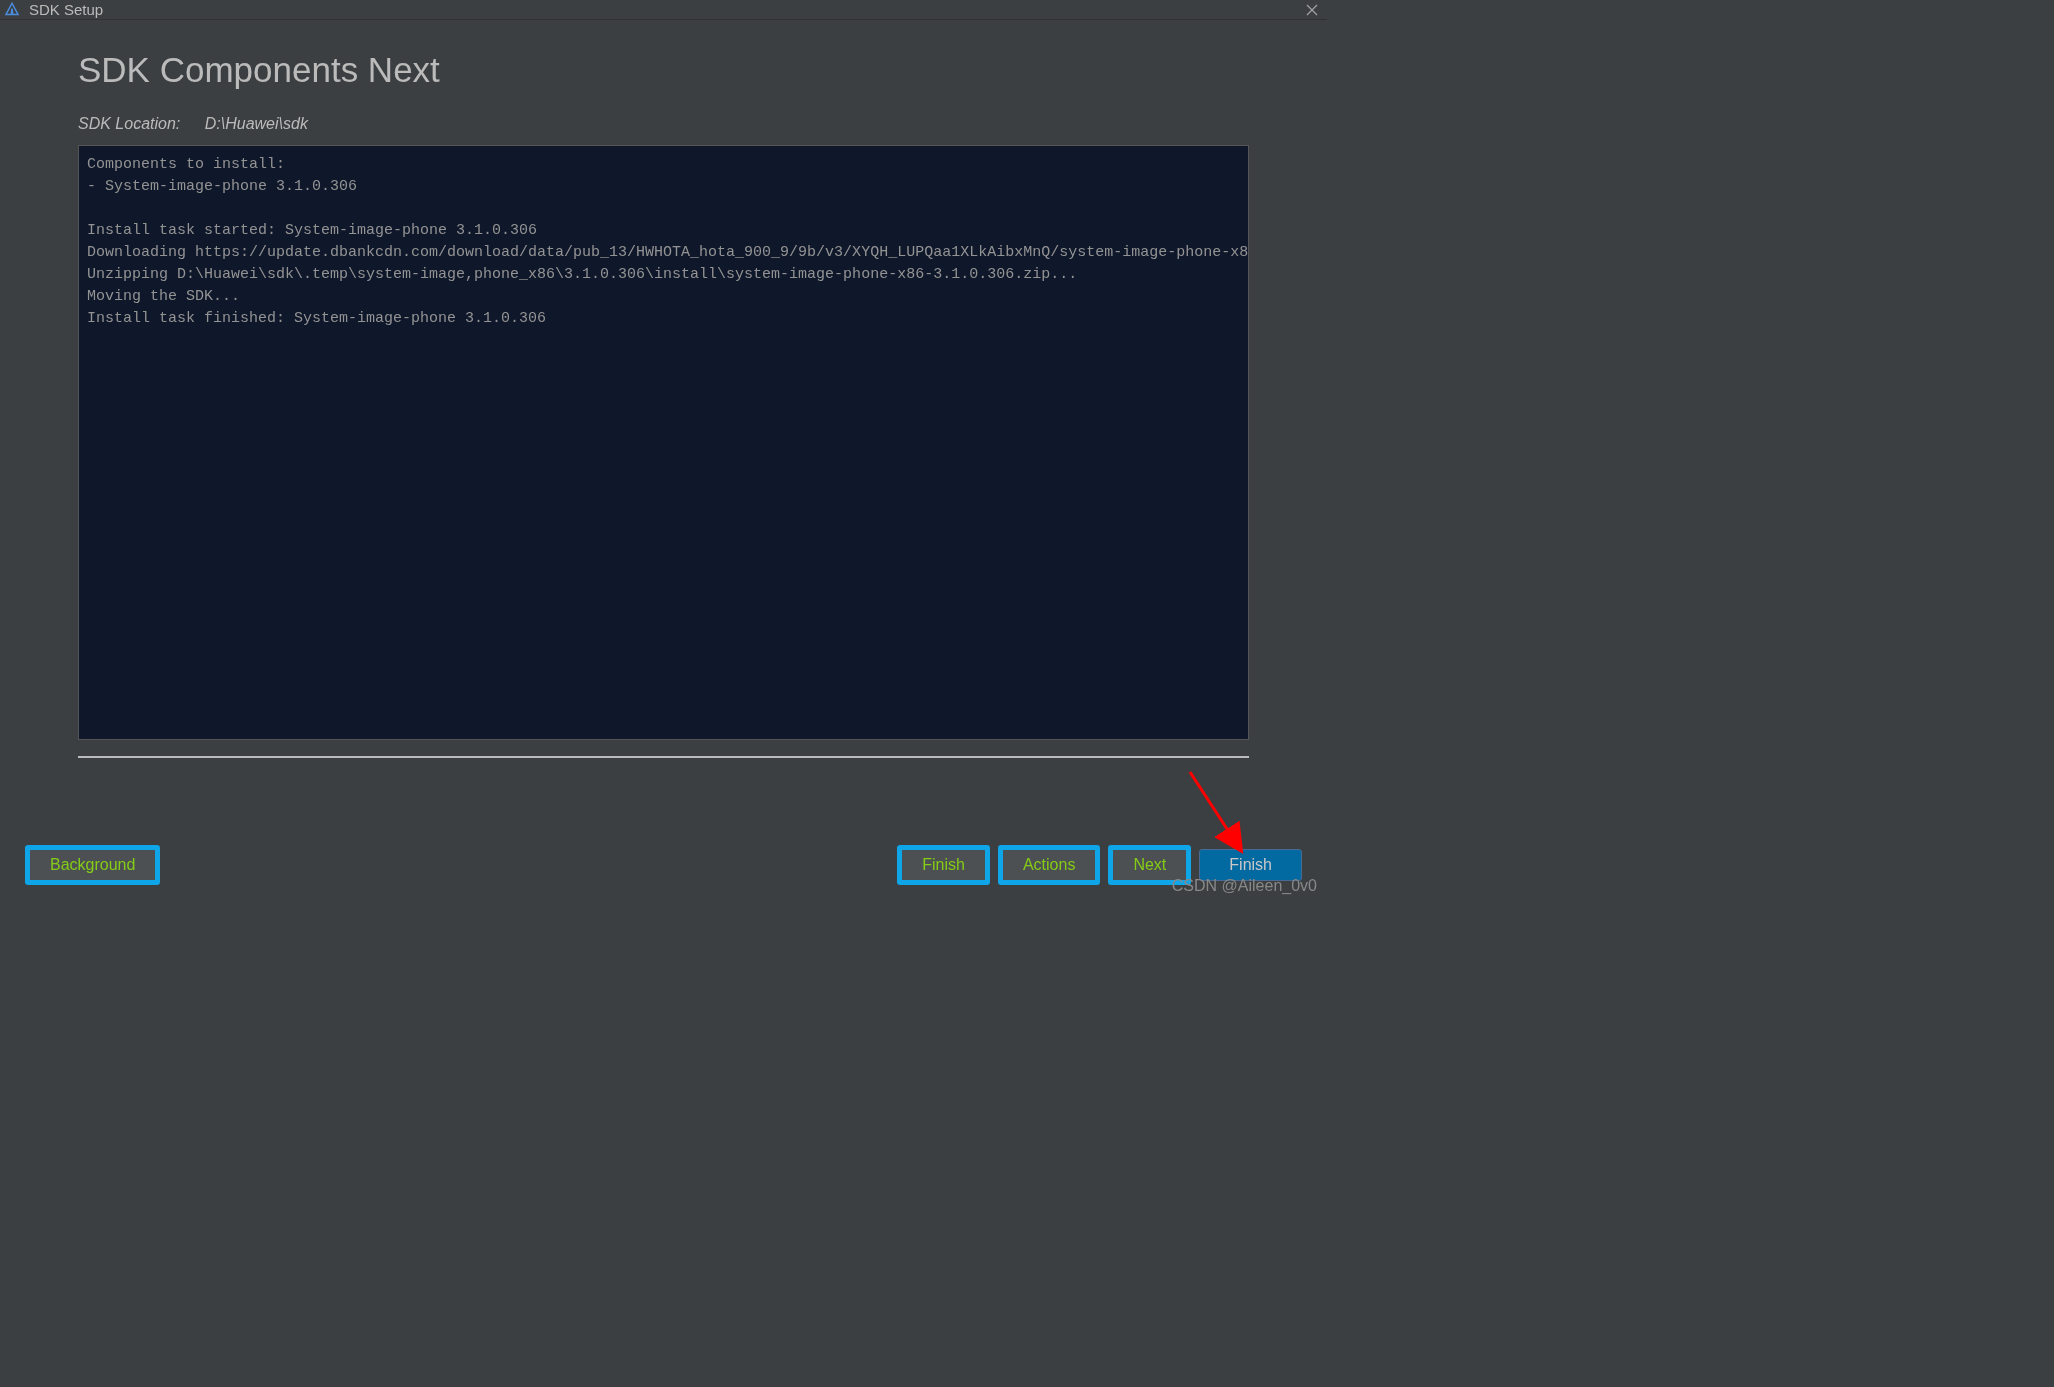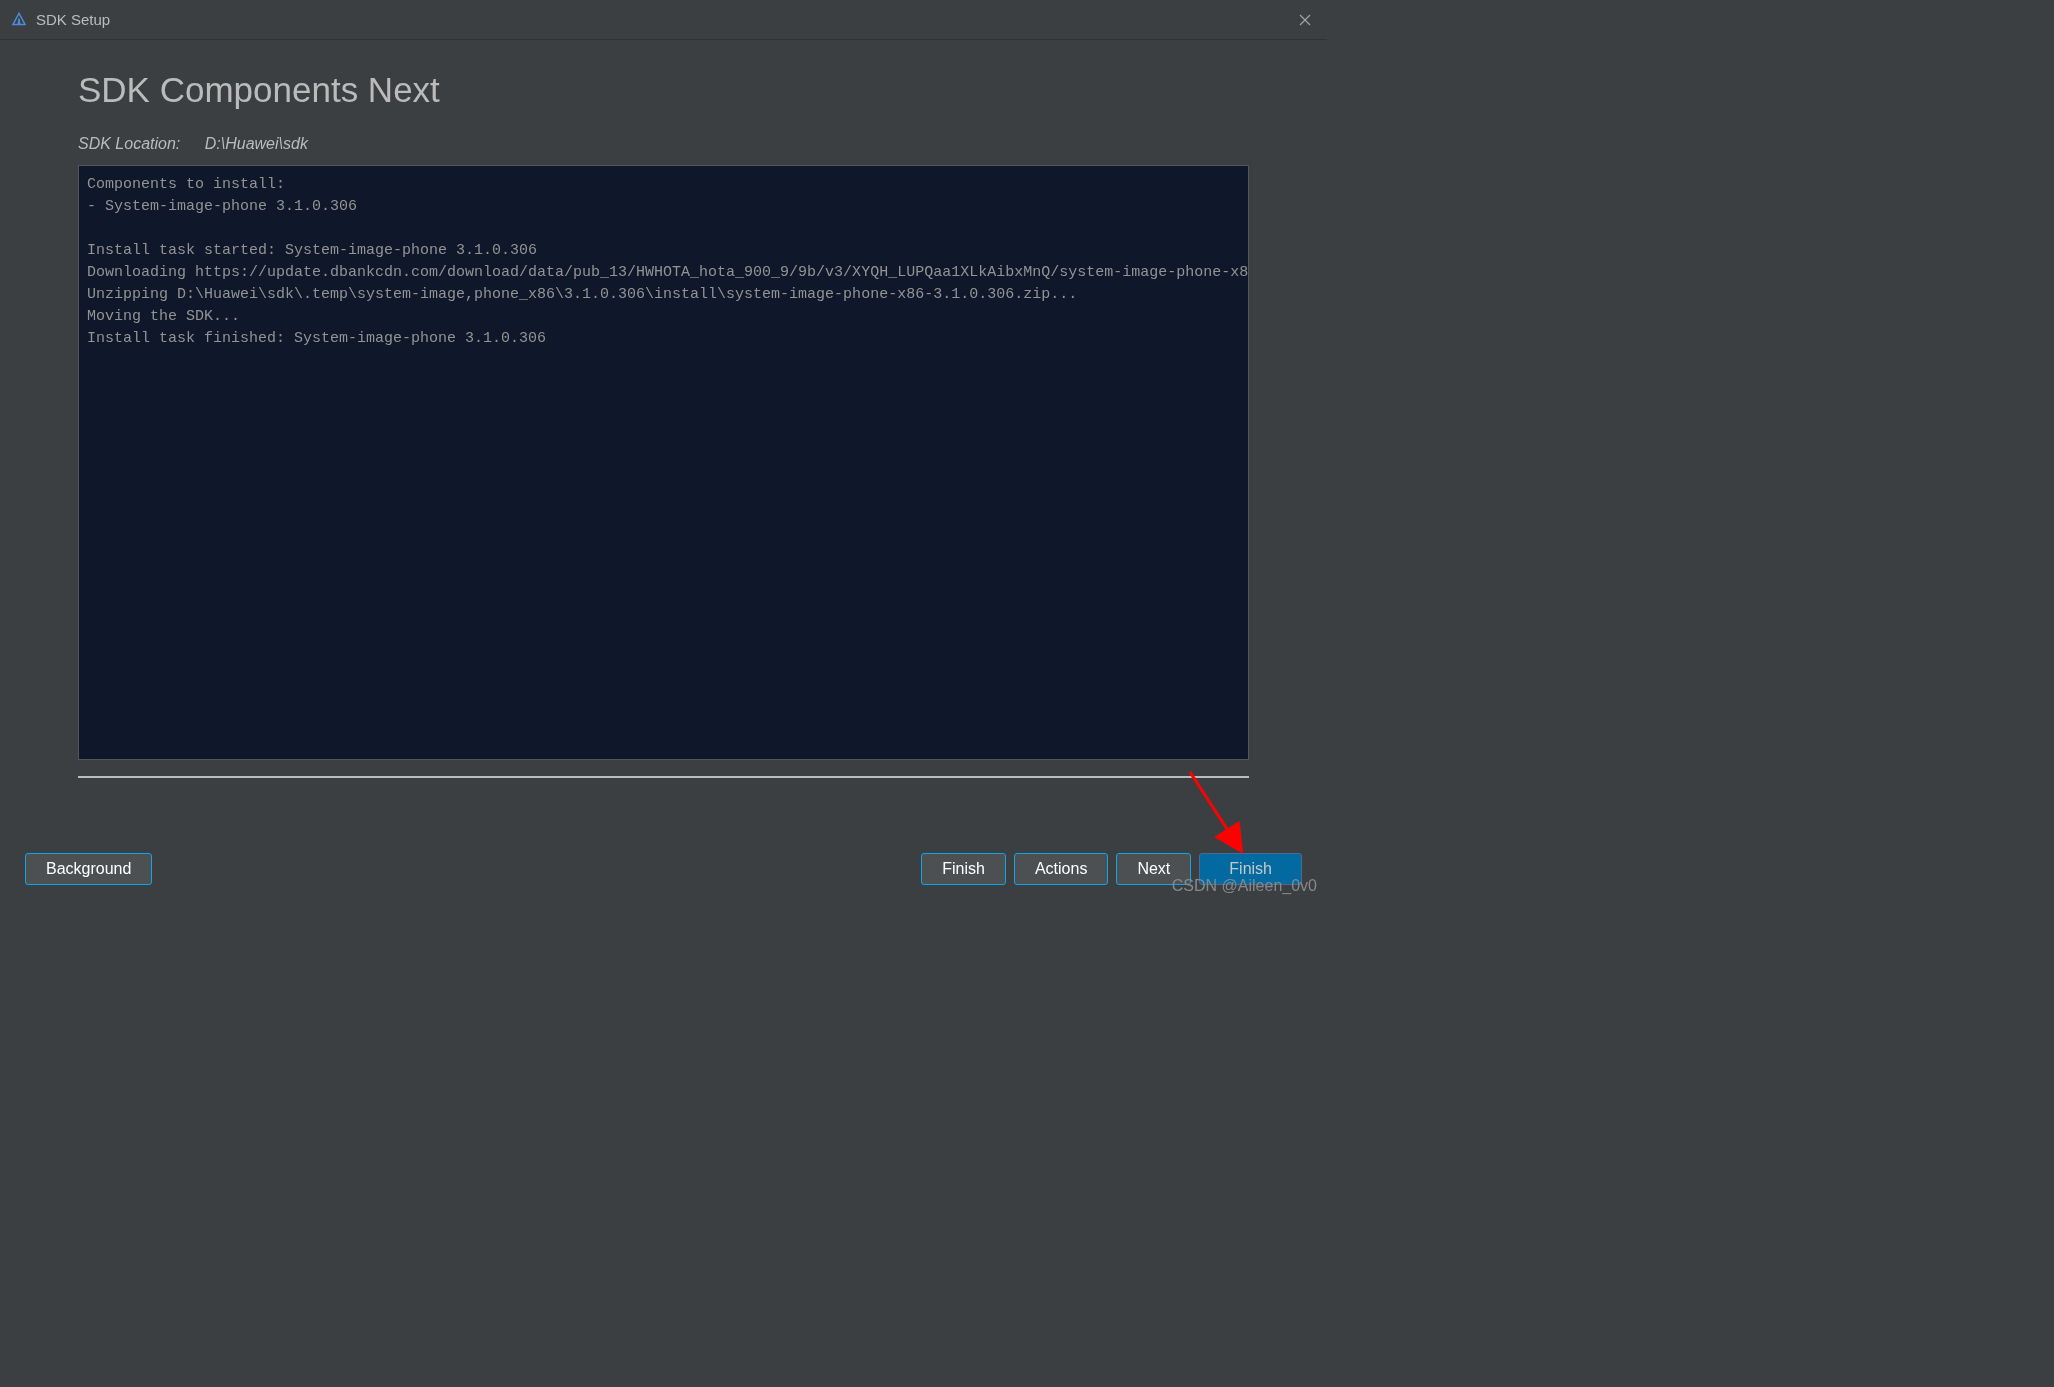--- a/index.html
+++ b/index.html
@@ -12,22 +12,22 @@
       background: #3c3f41;
       color: #bbbbbb;
       width: 1327px;
       height: 897px;
       position: relative;
       overflow: hidden;
     }
     .titlebar {
       display: flex;
       align-items: center;
-      padding: 5px 10px;
-      height: 40px;
+      padding: 5px 3px;
+      height: 20px;
       border-bottom: 1px solid #323232;
     }
     .titlebar-icon {
       width: 18px;
       height: 18px;
       margin-right: 8px;
     }
     .titlebar-title {
       font-size: 15px;
       color: #bbbbbb;
@@ -104,23 +104,23 @@
     .button-row {
       position: absolute;
       bottom: 12px;
       left: 0;
       right: 0;
       padding: 0 25px;
       display: flex;
       align-items: center;
     }
     .btn {
-      border: 1px solid #0ea5e9;
+      border: 5px solid #0ea5e9;
       background: #4c5052;
-      color: #ffffff;
+      color: #84cc16;
       font-size: 16px;
       padding: 6px 20px;
       cursor: pointer;
       border-radius: 3px;
       margin-left: 8px;
     }
     .btn-background {
       margin-left: 0;
     }
     .btn-spacer {

